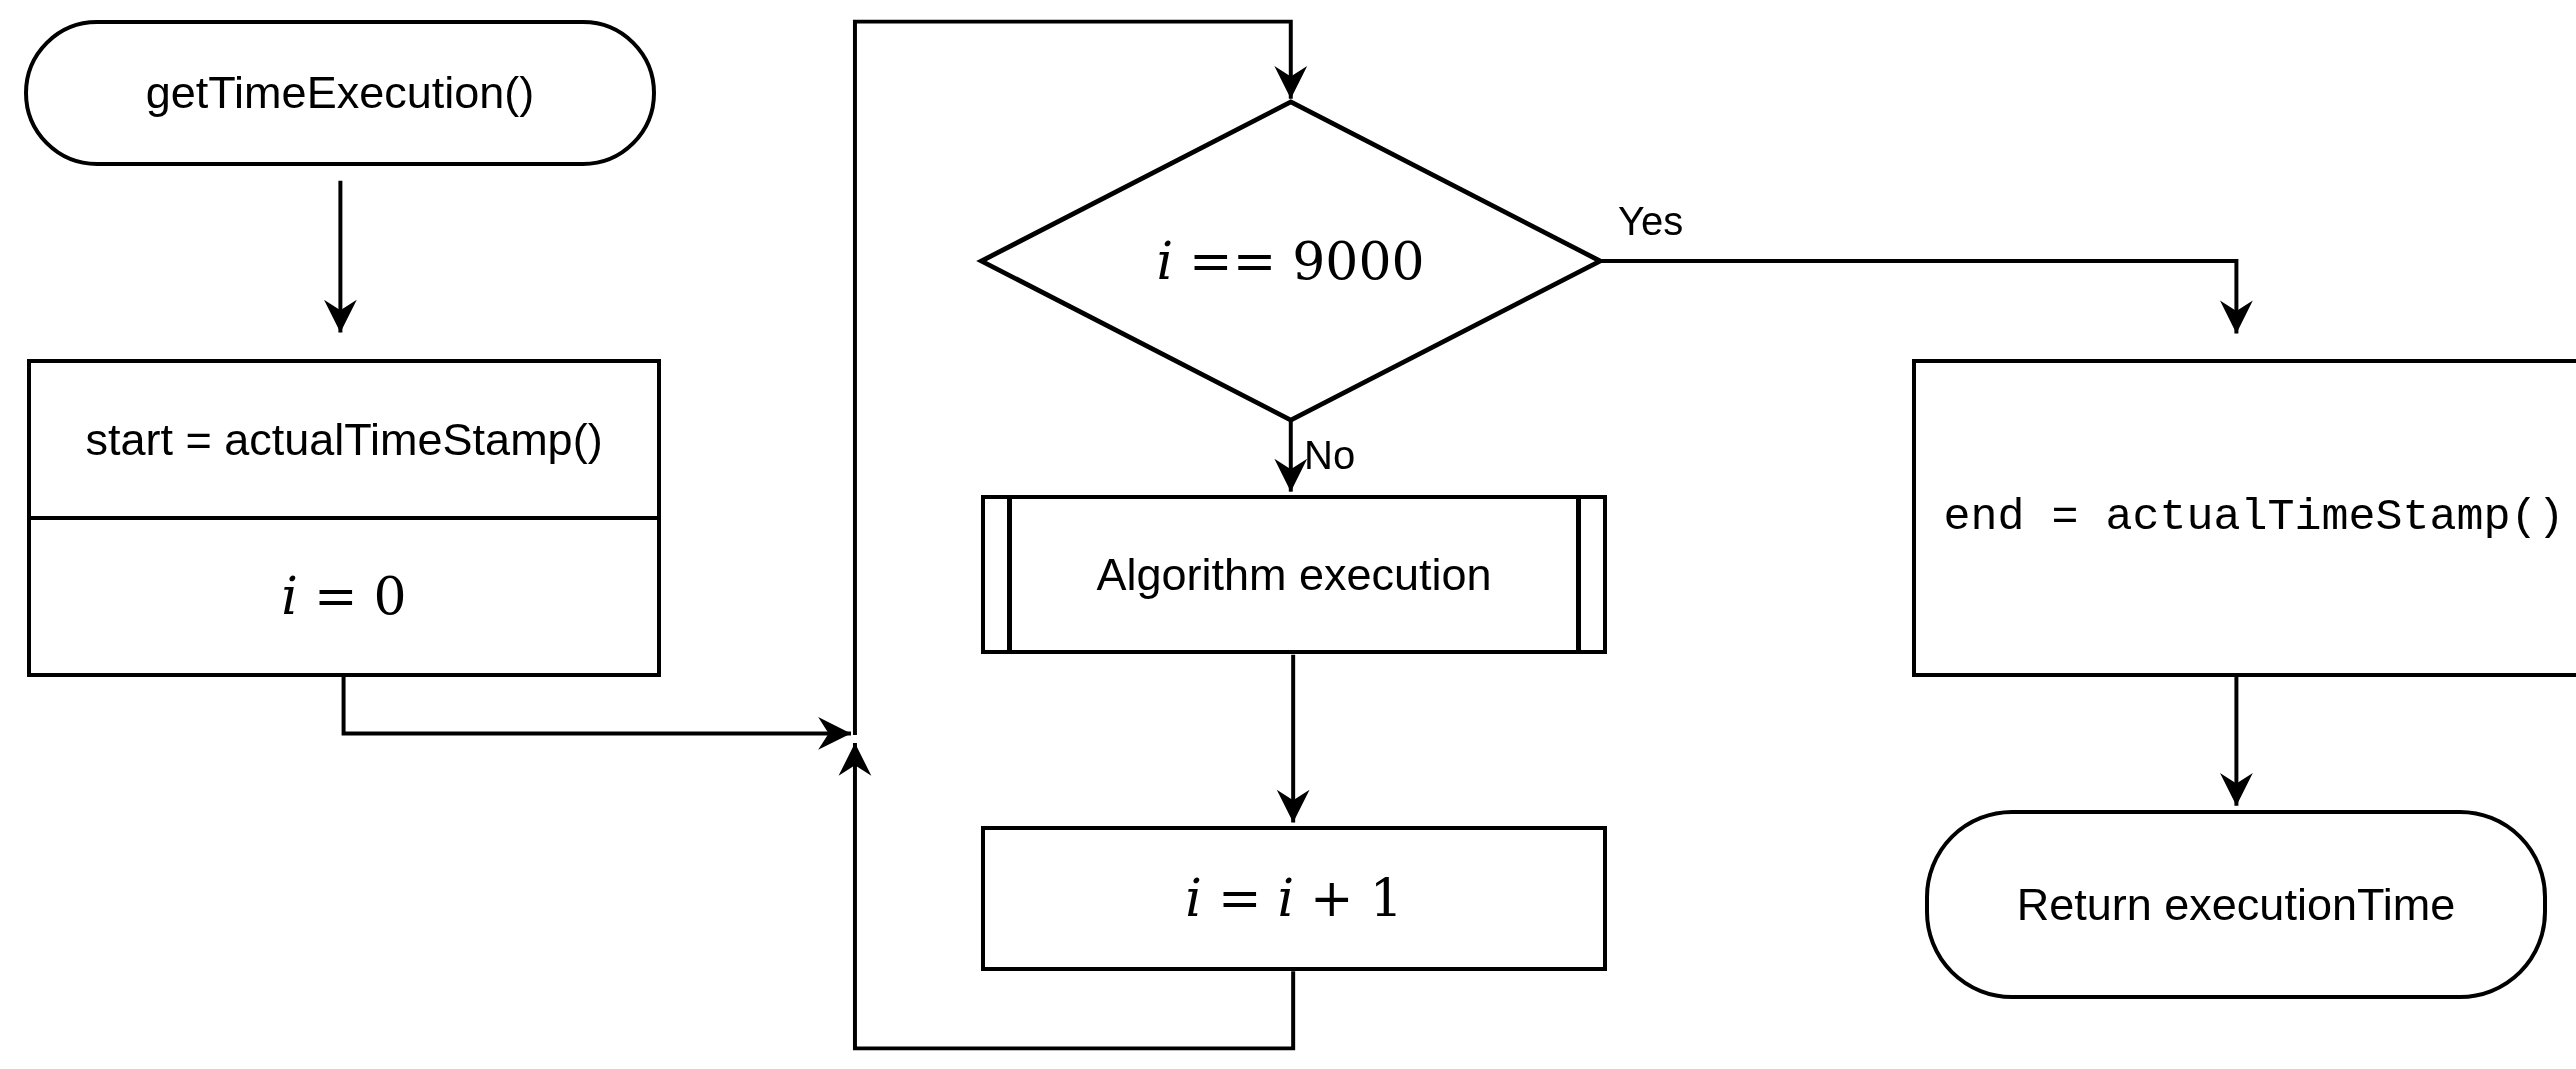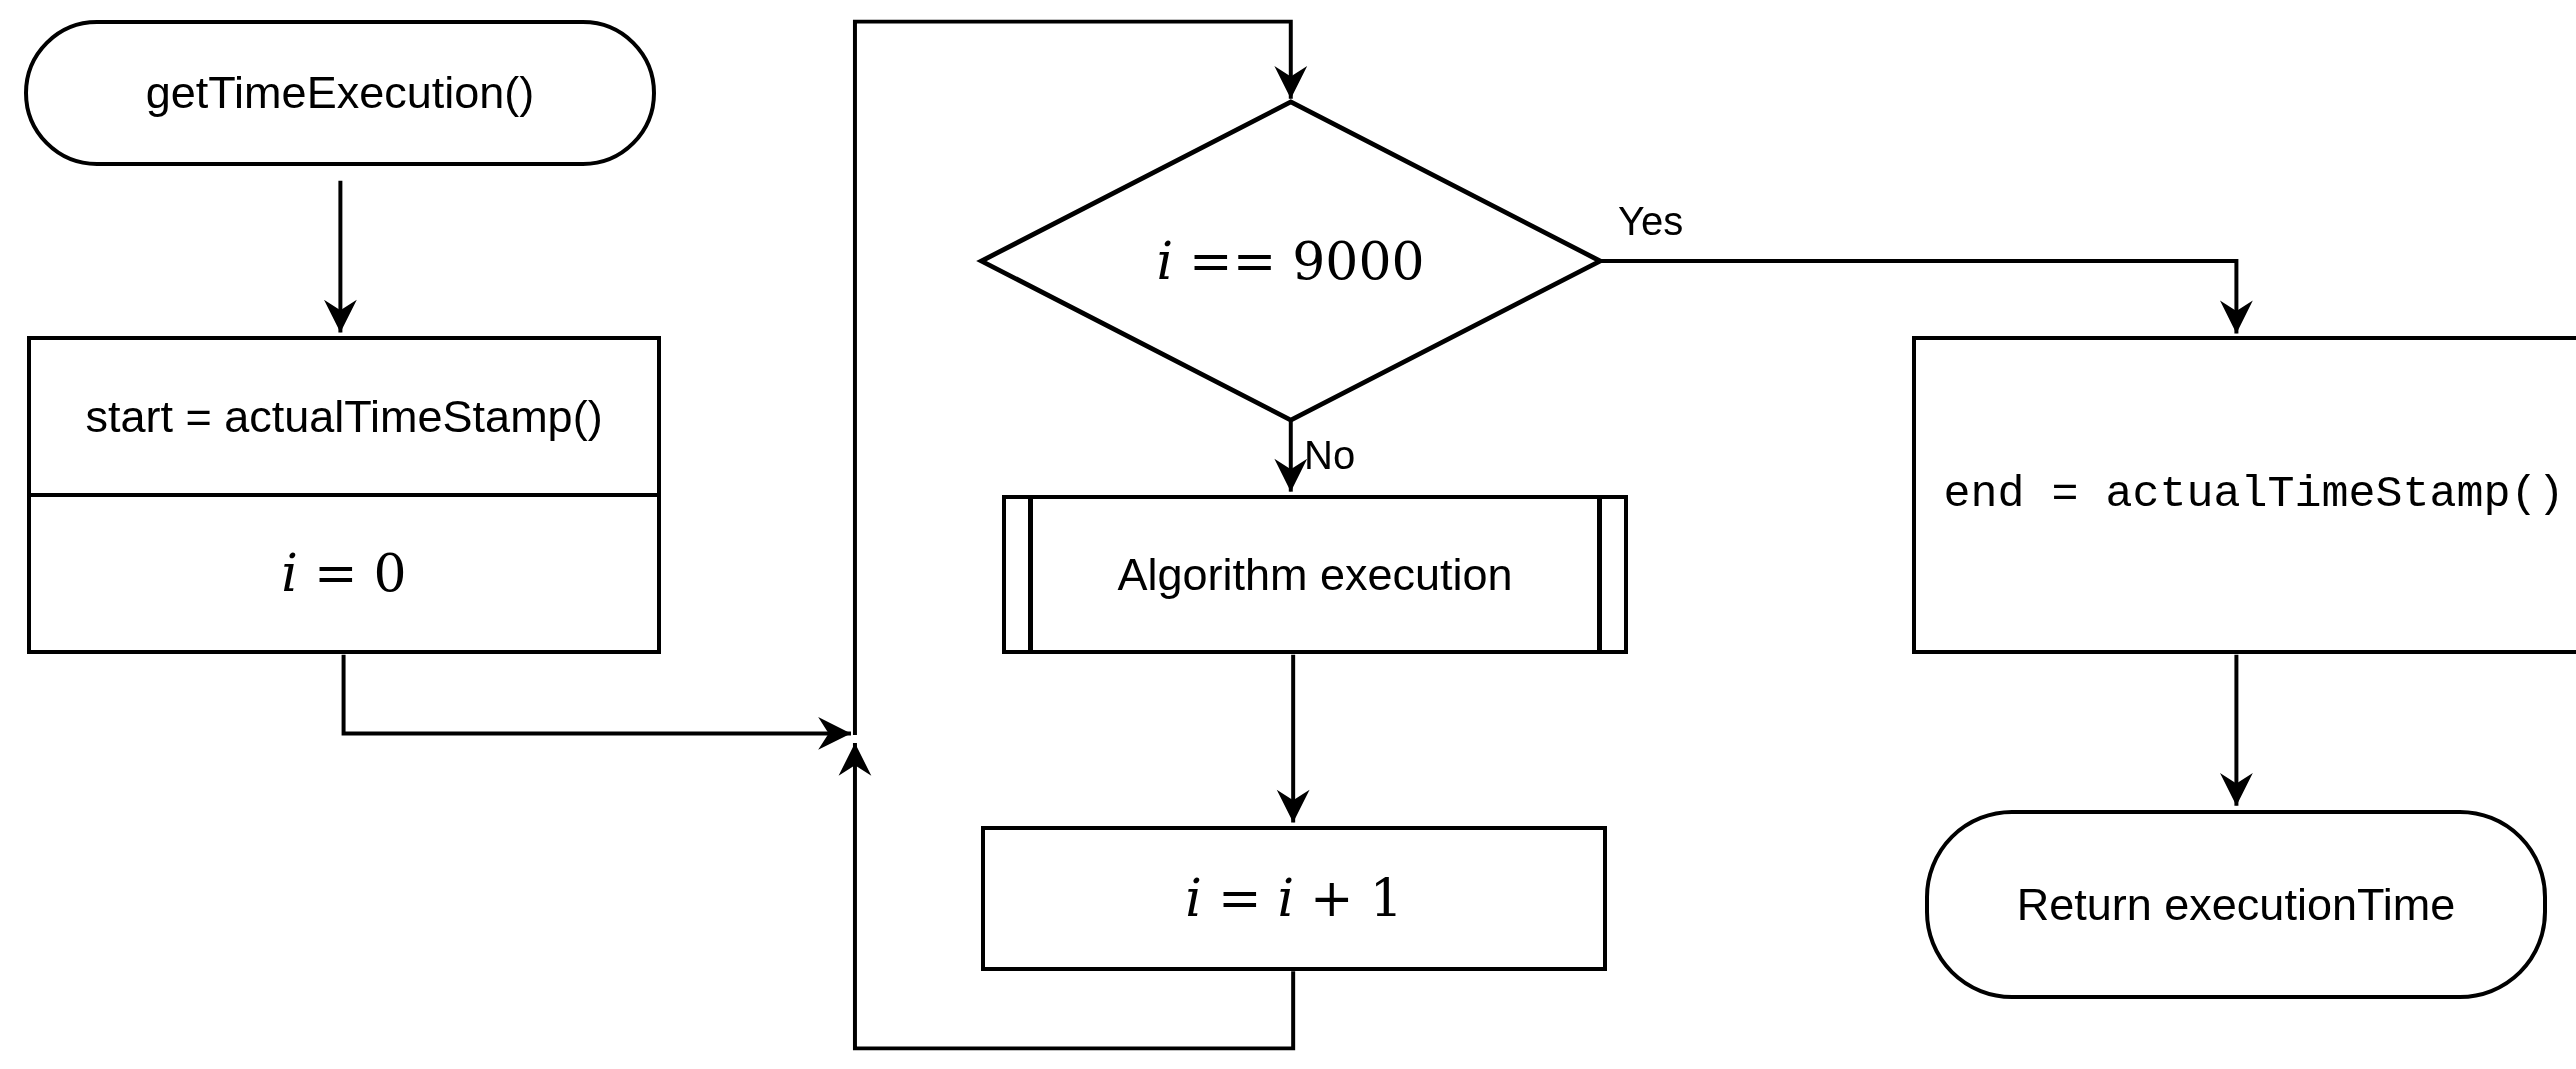--- a/index.html
+++ b/index.html
@@ -24,29 +24,29 @@
     border: 4.8px solid #000000;
     display: flex;
     align-items: center;
     justify-content: center;
     text-align: center;
     z-index: 2;
     font-size: 45px;
     line-height: 1.1;
   }
   .terminal { border-radius: 87px; }
-  .split { flex-direction: column; align-items: stretch; padding: 0; }
+  .split { flex-direction: column; align-items: stretch; padding: 0; margin-top: 23px; }
   .split .cell {
     flex: 1 1 50%;
     display: flex;
     align-items: center;
     justify-content: center;
   }
   .split .cell.second { border-top: 4.8px solid #000000; }
-  .predef { position: relative; margin-left: 21px; }
+  .predef { position: relative; }
   .strut {
     position: absolute;
     top: 0; bottom: 0;
     width: 4.8px;
     background: #000000;
   }
   .strut.left  { left: 22px; }
   .strut.right { right: 22px; }
   .math {
     font-family: "DejaVu Serif", serif;

